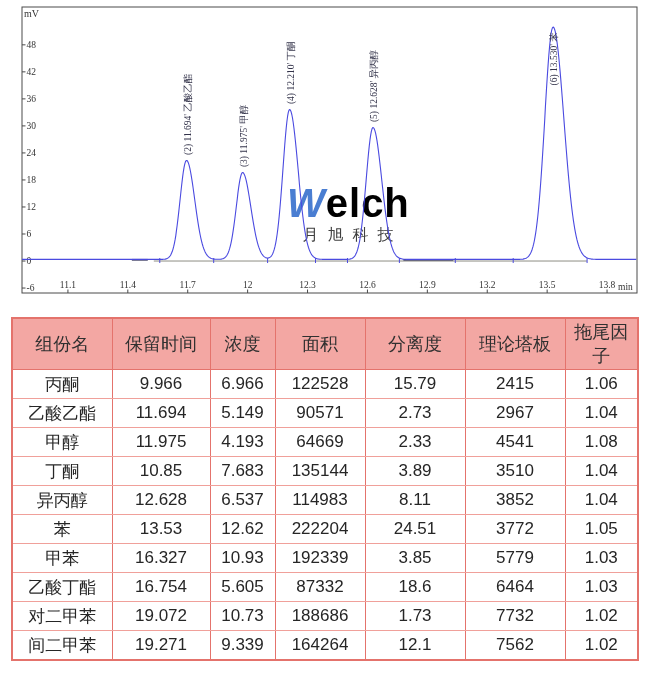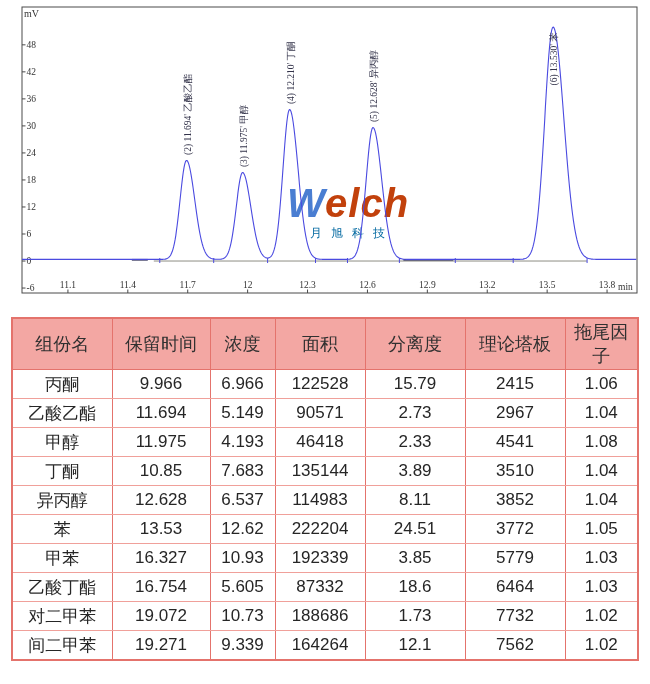--- a/index.html
+++ b/index.html
@@ -9,22 +9,22 @@
     font-family:"Liberation Sans","DejaVu Sans",sans-serif;
   }
   .chart-area{position:relative;width:650px;height:302px;}
   .chromo-svg{position:relative;z-index:1;display:block;}
   .watermark{
     position:absolute;left:287px;top:183px;z-index:0;
     text-align:center;user-select:none;line-height:1;
   }
   .wm-brand{font-size:40px;font-weight:bold;letter-spacing:1px;}
   .wm-v{color:#4a7ed2;font-style:italic;}
-  .wm-rest{color:#c2410c;font-style:italic;}
-  .wm-sub{font-size:12px;color:#0369a1;letter-spacing:9px;margin-top:4px;padding-left:8px;}
+  .wm-rest{color:#000000;}
+  .wm-sub{font-size:16px;color:#404040;letter-spacing:9px;margin-top:4px;padding-left:8px;}
   .table-wrap{margin:15px 11px 0 11px;}
   table.results{
     border-collapse:collapse;width:628px;table-layout:fixed;
     border:2px solid #e4736c;
   }
   table.results th{
     background:#f3a7a3;height:31px;font-size:18px;font-weight:normal;
     color:#303030;border:1px solid #e4736c;text-align:center;
   }
   table.results td{
@@ -147,21 +147,21 @@
           <td>5.149</td>
           <td>90571</td>
           <td>2.73</td>
           <td>2967</td>
           <td>1.04</td>
         </tr>
         <tr>
           <td>甲醇</td>
           <td>11.975</td>
           <td>4.193</td>
-          <td>46418</td>
+          <td>64669</td>
           <td>2.33</td>
           <td>4541</td>
           <td>1.08</td>
         </tr>
         <tr>
           <td>丁酮</td>
           <td>10.85</td>
           <td>7.683</td>
           <td>135144</td>
           <td>3.89</td>

